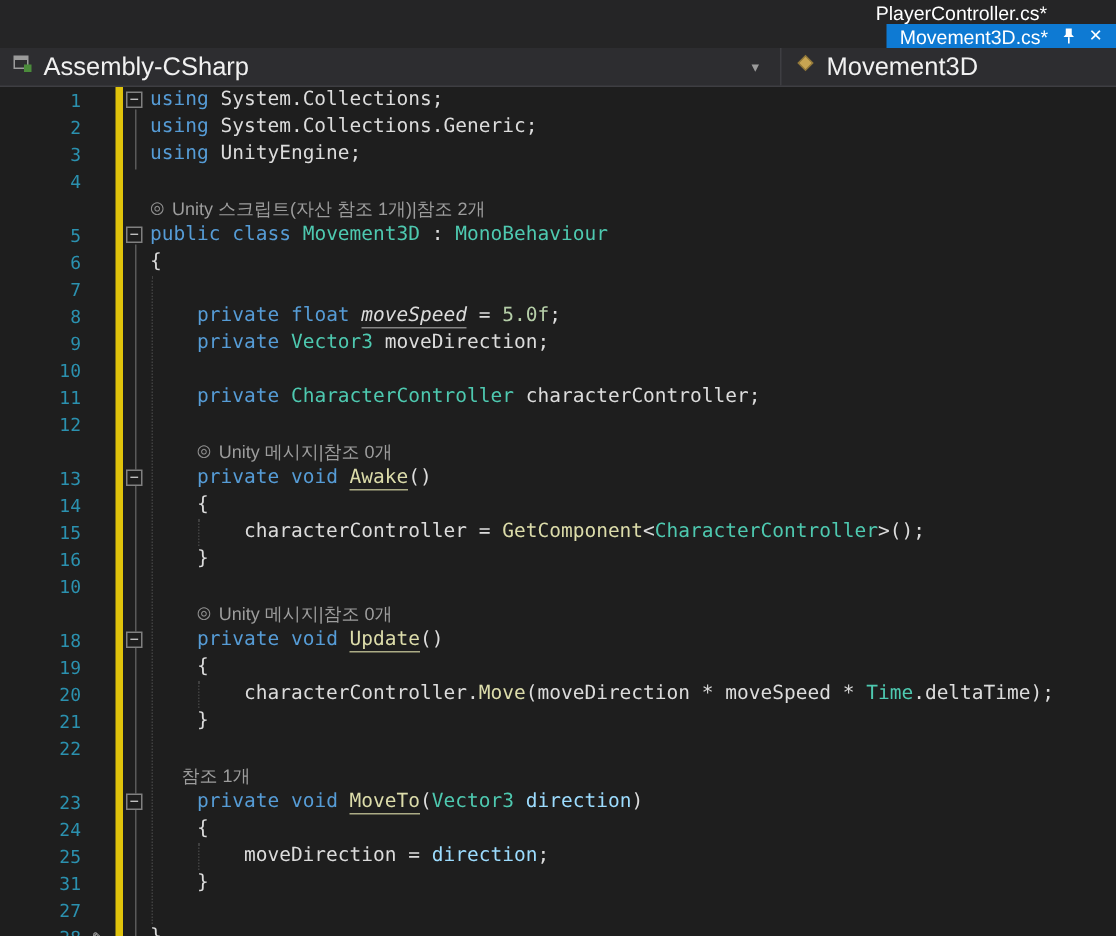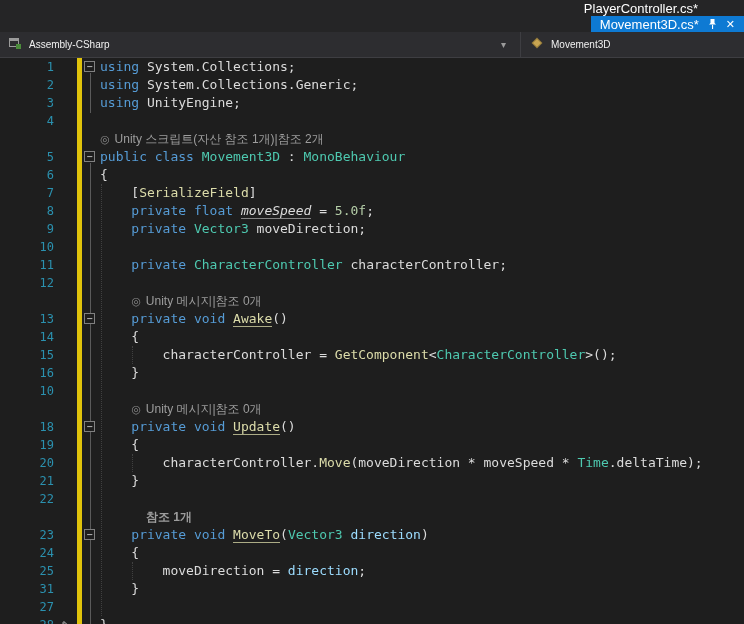--- a/index.html
+++ b/index.html
@@ -13,21 +13,21 @@
   .tabstrip{height:32px;background:var(--strip_bg,#252526);display:flex;align-items:flex-end;flex-direction:column;}
   .tab{height:27px;display:flex;align-items:center;padding:0 9px;font-size:13px;color:var(--tab_text,#fff);cursor:default;}
   .tab.inactive{padding-right:46px;}
   .tab.active{background:var(--tab_active_bg,#0E7AD3);margin-left:30px;gap:8px;}
   .tab .close{font-size:11px;line-height:11px;color:#fff;}
   .tab .pin svg{display:block;}
   
   .navbar{height:26px;background:var(--navbar_bg,#2D2D30);display:flex;align-items:stretch;border-bottom:1px solid #3E3E42;box-sizing:border-box;}
   .nav-left{flex:0 0 520px;display:flex;align-items:center;gap:7px;padding:0 8px;box-sizing:border-box;}
   .nav-right{flex:1;display:flex;align-items:center;gap:7px;padding:0 9px;border-left:1px solid #3E3E42;}
-  .nav-label{font-size:10px;color:var(--navbar_text,#F1F1F1);}
+  .nav-label{font-size:17px;color:var(--navbar_text,#F1F1F1);}
   .chev{margin-left:auto;color:#9B9B9B;font-size:10px;padding-right:6px;}
   
   .editor{position:relative;height:566px;overflow:hidden;
     font-family:"DejaVu Sans Mono","Liberation Mono",monospace;font-size:13px;background:var(--bg,#1E1E1E);}
   .overlays{position:absolute;inset:0;z-index:1;}
   .changebar{position:absolute;left:77px;top:0;width:5px;height:566px;background:var(--change_bar,#E0C30B);}
   .outline-a{position:absolute;left:90px;top:15px;height:40px;width:1px;background:var(--outline,#5A5A5A);}
   .outline-b{position:absolute;left:90px;top:105px;bottom:0;width:1px;background:var(--outline,#5A5A5A);}
   .guide{position:absolute;width:0;border-left:1px dotted var(--guide,#404040);}
   #g-class{left:101px;top:126px;height:432px;}
@@ -150,21 +150,20 @@
       <div class="row">
         <div class="ln">6</div>
         <div class="margin"></div>
         <div class="fold"></div>
         <div class="code"><span class="tk-pl">{</span></div>
       </div>
       <div class="row">
         <div class="ln">7</div>
         <div class="margin"></div>
         <div class="fold"></div>
-        <div class="code"><span class="tk-pl">    [</span><span class="tk-at">SerializeField</span><span class="tk-pl">]</span></div>
       </div>
       <div class="row">
         <div class="ln">8</div>
         <div class="margin"></div>
         <div class="fold"></div>
         <div class="code"><span class="tk-pl">    </span><span class="tk-kw">private</span><span class="tk-pl"> </span><span class="tk-kw">float</span><span class="tk-pl"> </span><span class="tk-flU">moveSpeed</span><span class="tk-pl"> = </span><span class="tk-nu">5.0f</span><span class="tk-pl">;</span></div>
       </div>
       <div class="row">
         <div class="ln">9</div>
         <div class="margin"></div>
@@ -262,21 +261,21 @@
       <div class="row">
         <div class="ln">22</div>
         <div class="margin"></div>
         <div class="fold"></div>
         <div class="code"></div>
       </div>
       <div class="row">
         <div class="ln"></div>
         <div class="margin"></div>
         <div class="fold"></div>
-        <div class="code"><span class="lens" style="margin-left: 46px; font-weight: bold;"><span>참조 1개</span></span></div>
+        <div class="code"><span class="lens" style="margin-left: 21px;"><span>참조 1개</span></span></div>
       </div>
       <div class="row">
         <div class="ln">23</div>
         <div class="margin"></div>
         <div class="fold">
           <div class="foldbox">−</div>
         </div>
         <div class="code"><span class="tk-pl">    </span><span class="tk-kw">private</span><span class="tk-pl"> </span><span class="tk-kw">void</span><span class="tk-pl"> </span><span class="tk-meU">MoveTo</span><span class="tk-pl">(</span><span class="tk-ty">Vector3</span><span class="tk-pl"> </span><span class="tk-pa">direction</span><span class="tk-pl">)</span></div>
       </div>
       <div class="row">

